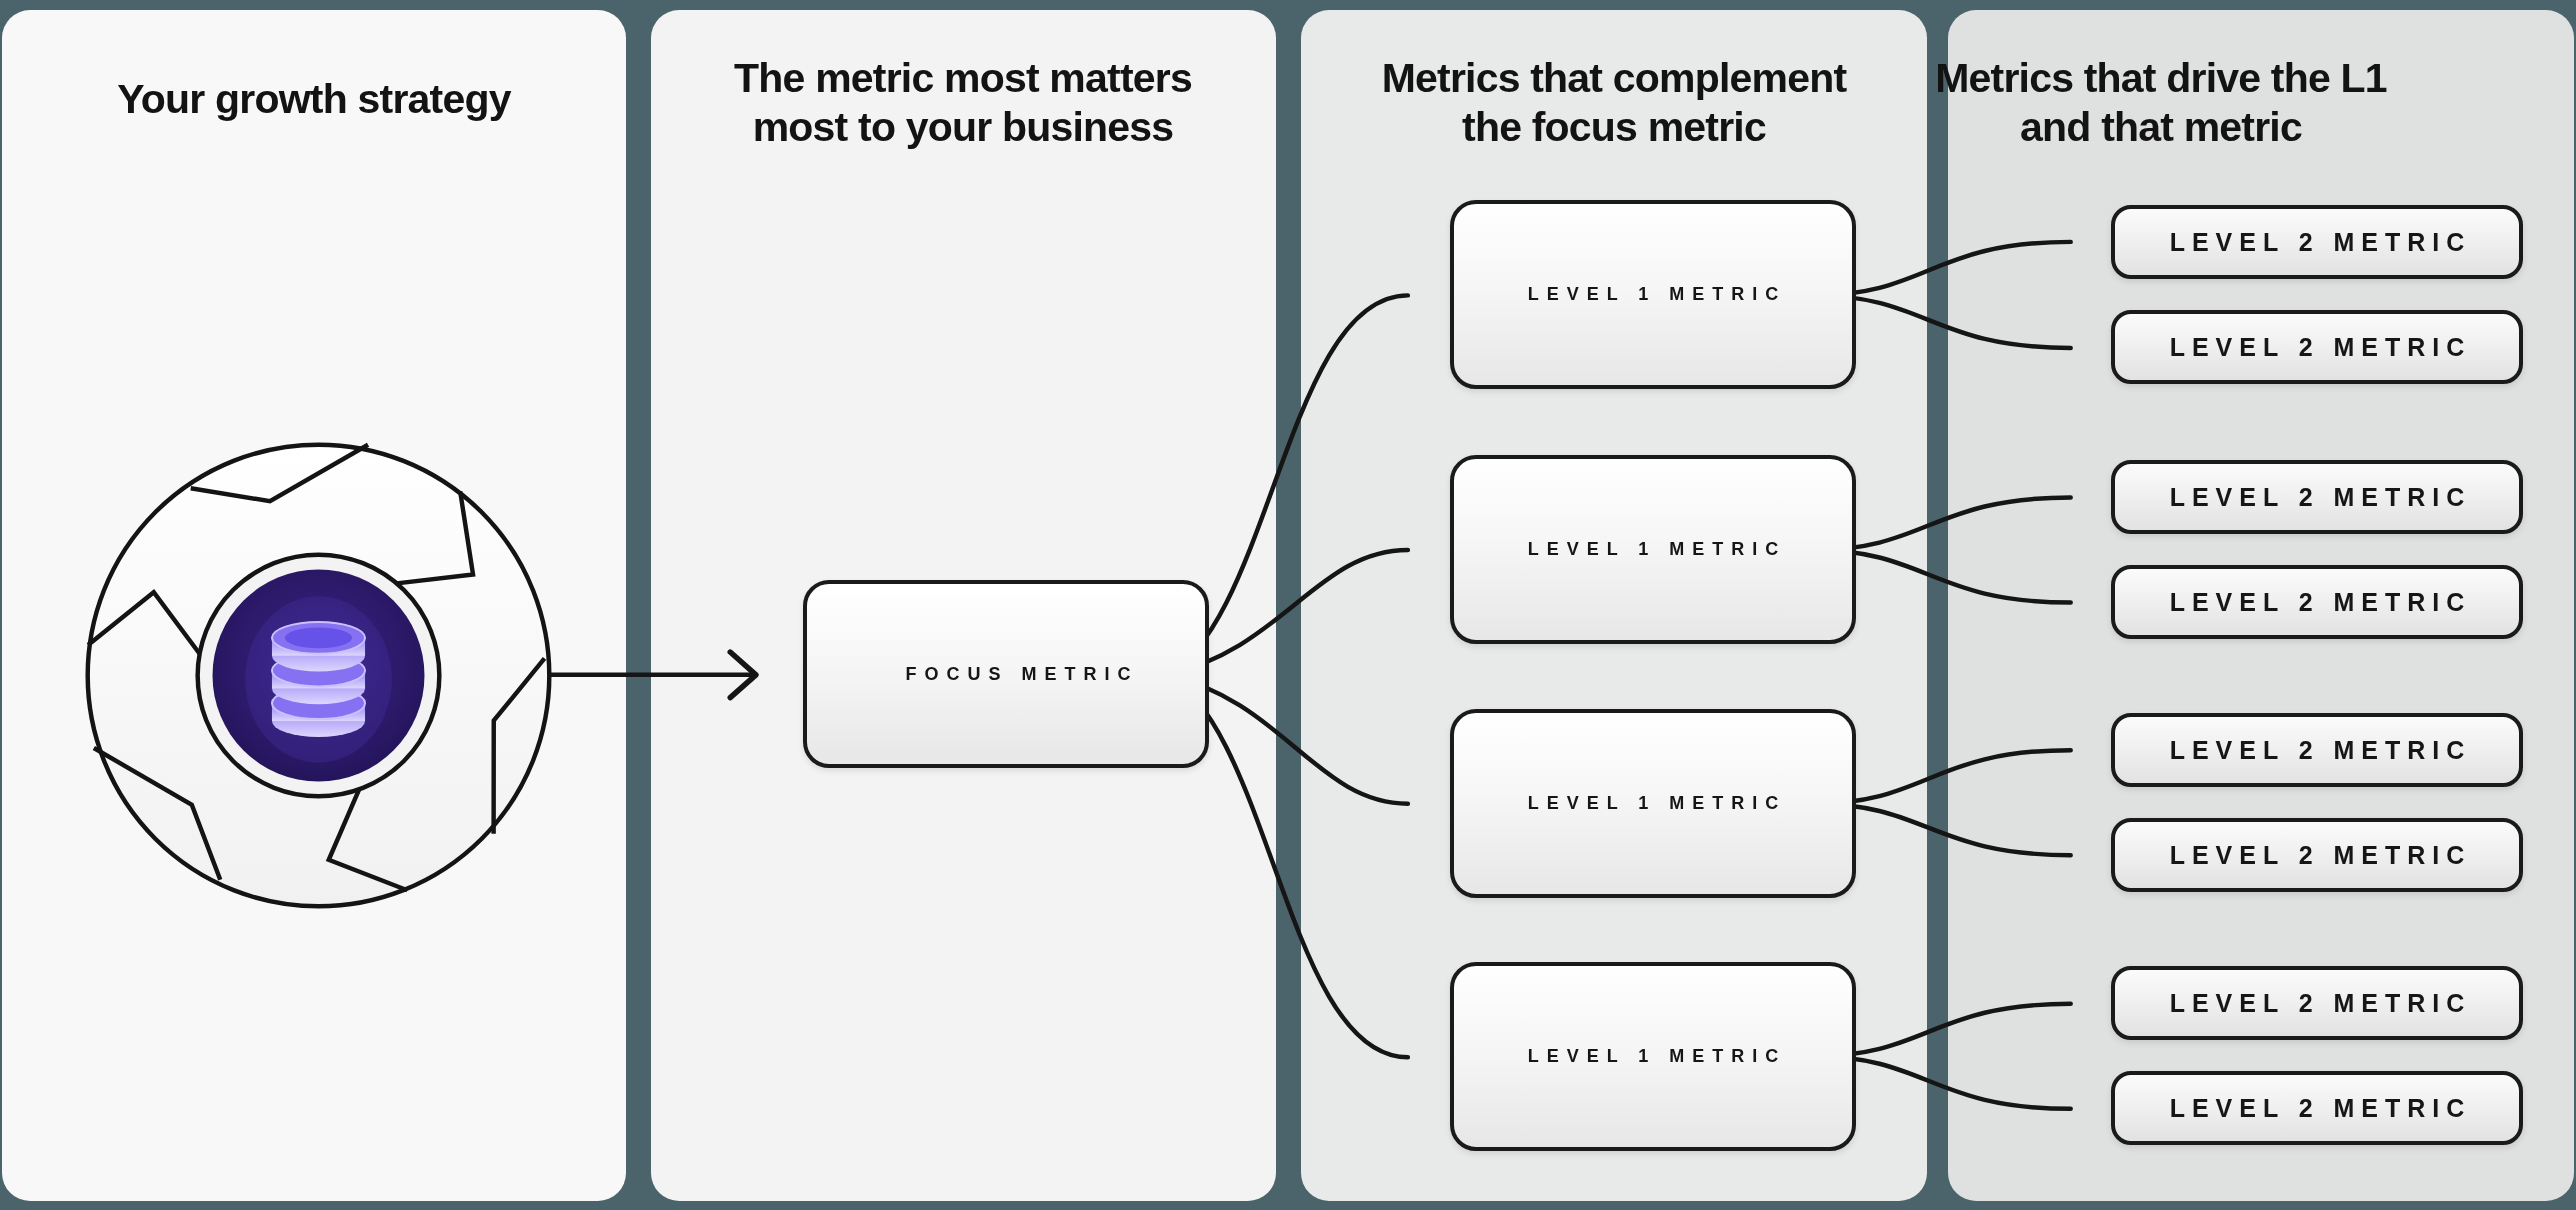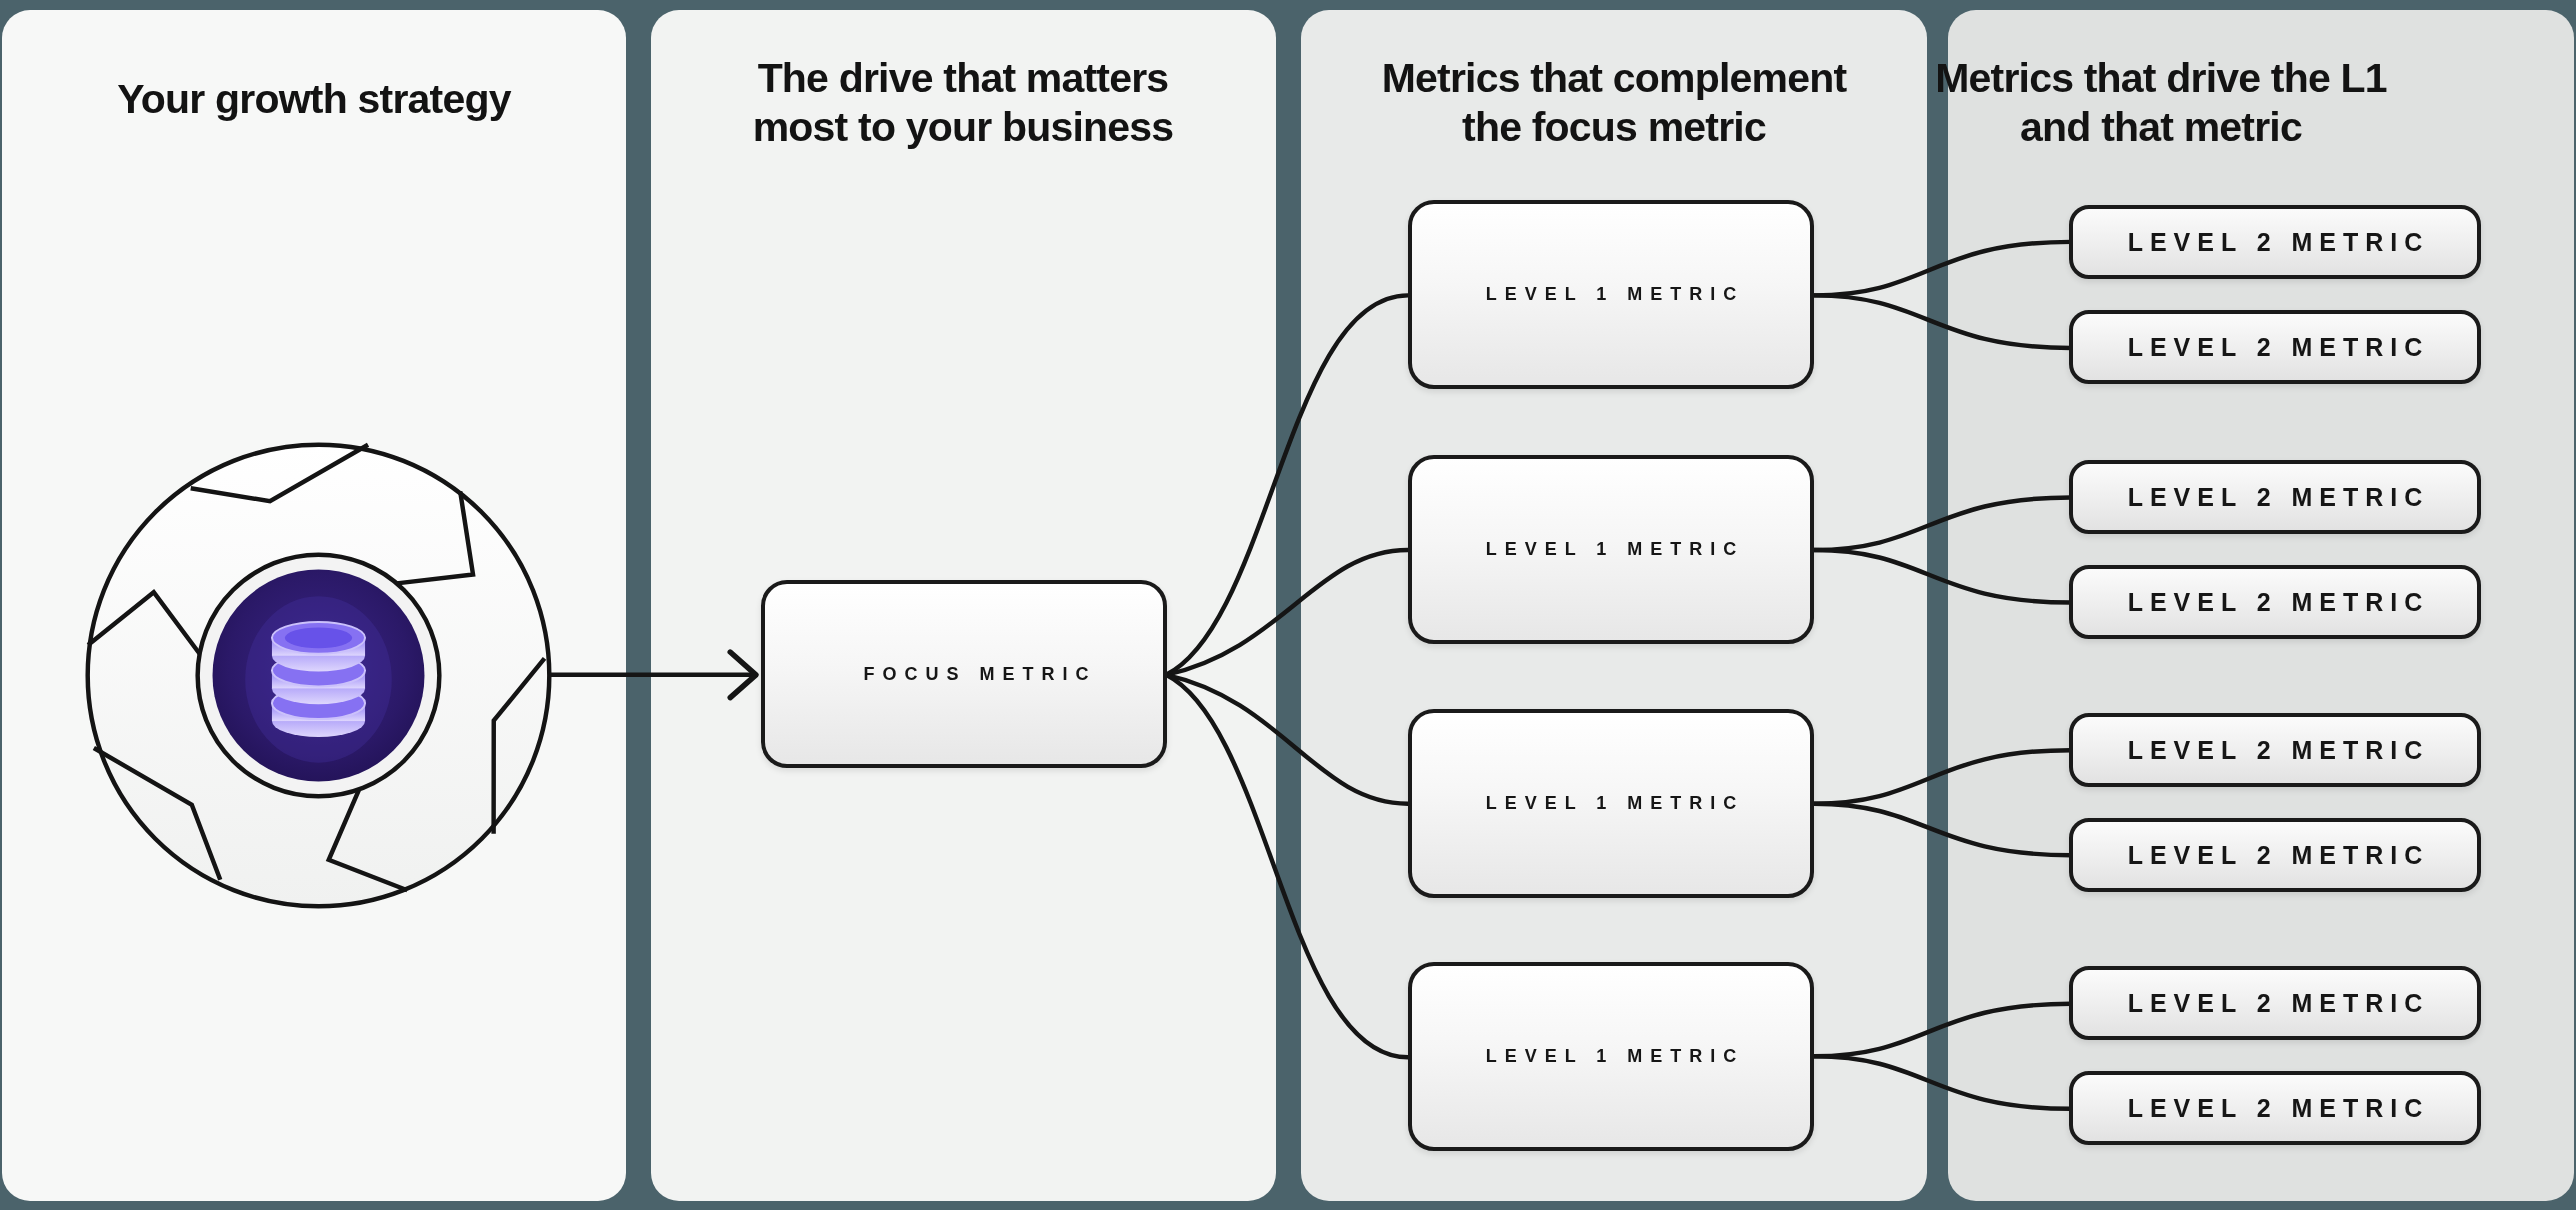--- a/index.html
+++ b/index.html
@@ -33,20 +33,21 @@
   .hdr-4{left:1864px;top:54px;}
 
   .box{
     position:absolute;box-sizing:border-box;
     display:flex;align-items:center;justify-content:center;
     border:4px solid #1a1a1a;
     background:linear-gradient(180deg,#ffffff 0%,#f6f6f6 45%,#e7e7e7 100%);
     color:#161616;font-weight:700;
     box-shadow:0 3px 6px rgba(0,0,0,0.10);
     text-indent:8px; 
+    margin-left:42px;
   }
   .box-big{
     width:406px;height:189px;border-radius:26px;
     font-size:18px;letter-spacing:8px;
   }
   .focus-box{left:761px;top:580px;height:188px;padding-left:24px;}
   .l1-0{left:1408px;top:200px;}
   .l1-1{left:1408px;top:455px;}
   .l1-2{left:1408px;top:709px;}
   .l1-3{left:1408px;top:962px;}
@@ -72,21 +73,21 @@
 
   <div class="panel panel-1"></div>
   <div class="panel panel-2"></div>
   <div class="panel panel-3"></div>
   <div class="panel panel-4"></div>
 
   <h2 class="hdr hdr-1">
     <span>Your growth strategy</span>
   </h2>
   <h2 class="hdr hdr-2">
-    <span>The drive that matters</span>
+    <span>The metric most matters</span>
     <span>most to your business</span>
   </h2>
   <h2 class="hdr hdr-3">
     <span>Metrics that complement</span>
     <span>the focus metric</span>
   </h2>
   <h2 class="hdr hdr-4">
     <span>Metrics that drive the L1</span>
     <span>and that metric</span>
   </h2>

